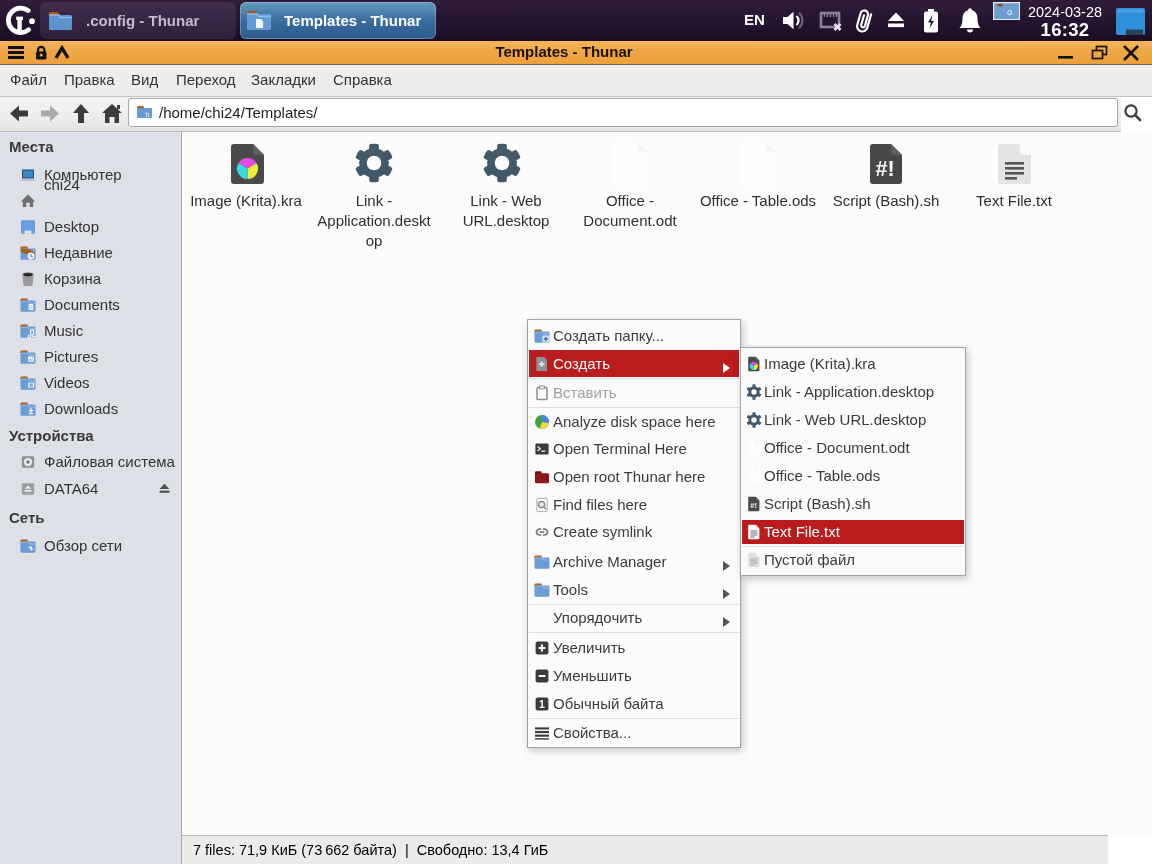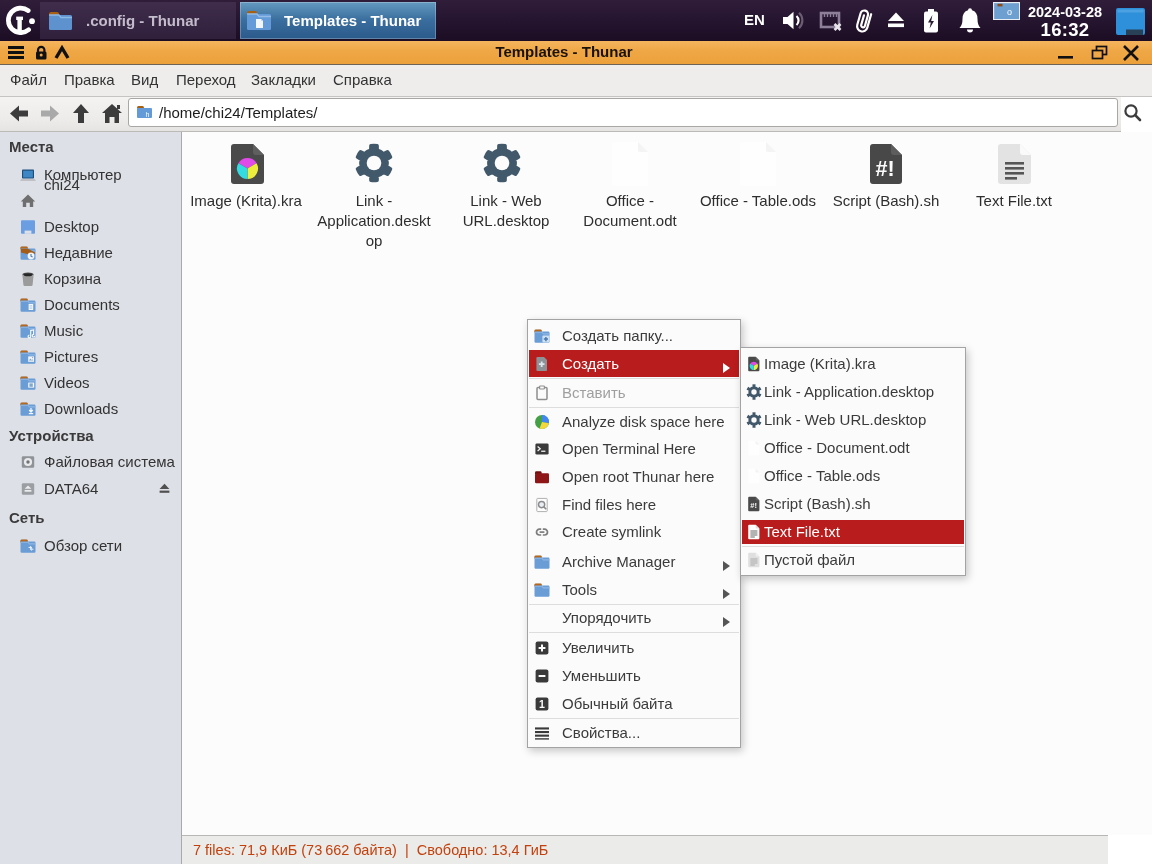--- a/index.html
+++ b/index.html
@@ -1,27 +1,27 @@
 <!DOCTYPE html>
 <html><head><meta charset="utf-8">
 <style>
   html,body{margin:0;padding:0;width:1152px;height:864px;overflow:hidden;
     font-family:"Liberation Sans", sans-serif;}
   .abs{position:absolute;}
   #stage{position:relative;width:1152px;height:864px;background:#fff;}
   
   #panel{left:0;top:0;width:1152px;height:41px;
     background:linear-gradient(180deg,#2f1d3a 0%,#25142e 55%,#1b0d23 100%);}
-  .tab{top:2px;height:37px;border-radius:0;display:flex;align-items:center;}
+  .tab{top:2px;height:37px;border-radius:6px;display:flex;align-items:center;}
   #tab1{left:40px;width:196px;background:linear-gradient(180deg,#3f2d4b 0%,#30203c 100%);}
   #tab1 span{color:#c3bccb;font-weight:bold;font-size:15px;margin-left:13px;}
   #tab2{left:240px;width:196px;background:linear-gradient(180deg,#649ac0 0%,#3a6e9e 48%,#2b5a8b 100%);
     box-shadow:inset 0 0 0 1px rgba(255,255,255,.25);}
   #tab2 span{color:#fff;font-weight:bold;font-size:15px;margin-left:12px;}
-  .tray{color:#fff;font-weight:bold;}
+  .tray{color:#fff;}
   
   #titlebar{left:0;top:41px;width:1152px;height:23px;
     background:linear-gradient(180deg,#f5b55e 0%,#efa847 40%,#eca03a 100%);
     border-bottom:1px solid #6e6256;}
   #titlebar .title{position:absolute;left:0;right:24px;top:2px;text-align:center;
     font-size:15px;font-weight:bold;color:#1a1208;}
   
   #menubar{left:0;top:65px;width:1152px;height:31px;background:#eeedec;
     border-bottom:1px solid #c6c4c2;font-size:15px;color:#333;}
   #menubar span{position:absolute;top:6px;}
@@ -37,28 +37,28 @@
     border-right:1px solid #a9a9a9;font-size:15px;color:#333;}
   .shead{position:absolute;left:9px;font-weight:bold;color:#3a3a3a;}
   .srow{position:absolute;left:44px;}
   .sic{position:absolute;left:20px;width:16px;height:16px;}
   
   #content{left:182px;top:132px;width:970px;height:703px;background:#fcfcfc;}
   .cell{position:absolute;width:128px;text-align:center;font-size:15px;color:#2e2e2e;line-height:20px;}
   .cic{position:absolute;}
   
   #statusbar{left:182px;top:835px;width:926px;height:29px;background:#ebebea;
-    border-top:1px solid #b9b7b5;font-size:14.5px;color:#c2410c;}
+    border-top:1px solid #b9b7b5;font-size:14.5px;color:#000000;}
   #statusbar span{position:absolute;left:11px;top:6px;}
   
   .menu{background:#fbfbfb;border:1px solid #a3a3a3;box-shadow:2px 3px 8px rgba(0,0,0,.22);}
   #cmenu{left:527px;top:319px;width:212px;height:427px;}
   #smenu{left:740px;top:347px;width:224px;height:226.5px;}
   .mi{position:absolute;left:1px;width:210px;height:28px;font-size:15px;color:#3b3b3b;}
-  .mi .lbl{position:absolute;left:24px;top:5px;white-space:nowrap;margin-left:9px;}
+  .mi .lbl{position:absolute;left:24px;top:5px;white-space:nowrap;}
   .mi .ic{position:absolute;left:5px;top:6px;width:16px;height:16px;}
   .mi .arr{position:absolute;right:9px;top:9px;}
   .msep{position:absolute;left:1px;width:210px;height:1px;background:#dddddd;}
   .hi{background:#b91c1c;color:#fff;}
   .smi{position:absolute;left:1px;width:222px;height:28px;font-size:15px;color:#3b3b3b;}
   .smi .lbl{position:absolute;left:22px;top:5px;white-space:nowrap;}
   .smi .ic{position:absolute;left:4px;top:6px;width:16px;height:16px;}
 </style></head>
 <body>
 <div id="stage">

